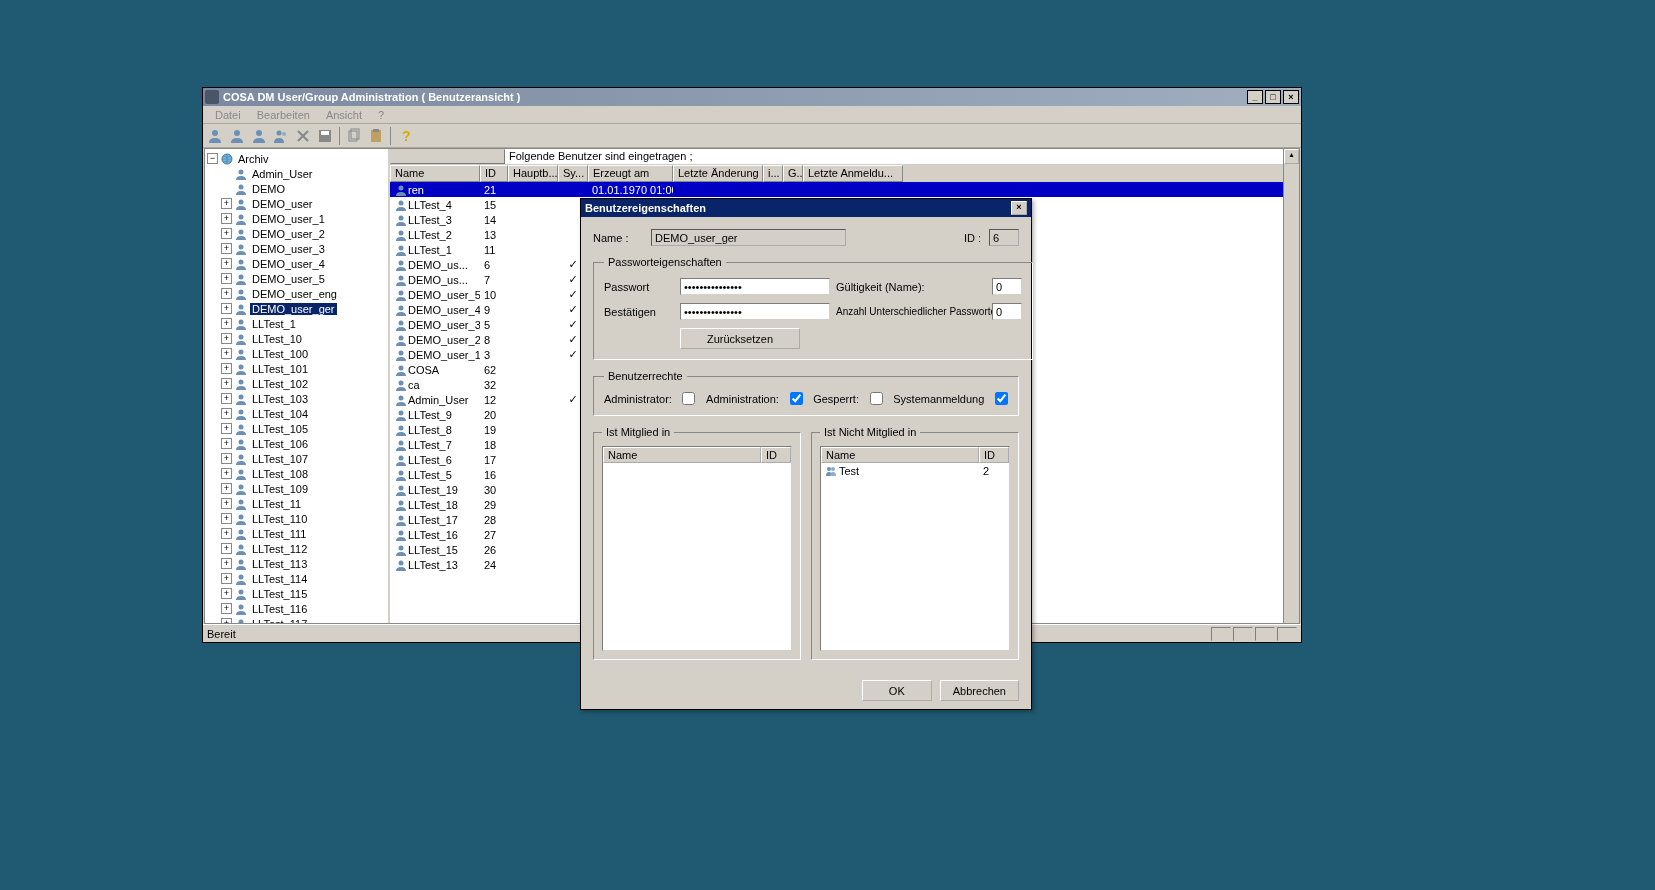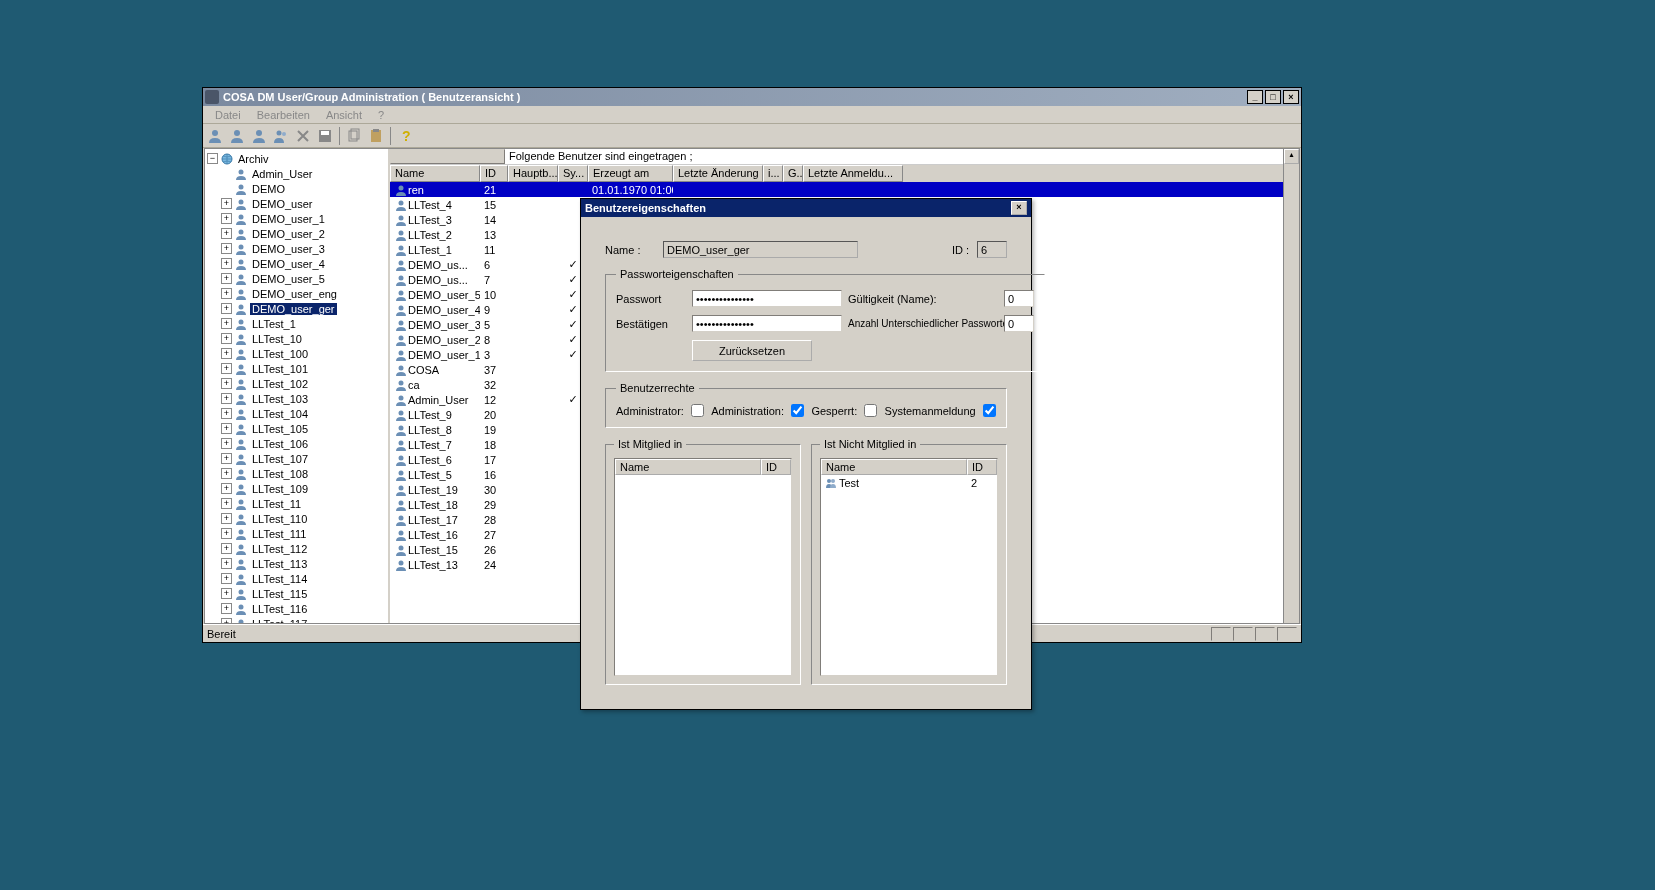--- a/index.html
+++ b/index.html
@@ -254,21 +254,21 @@
   width: 16px; height: 14px;
   background: #d4d0c8;
   border: 1px outset #fff;
   color: #000;
   font-size: 9px;
   text-align: center;
   cursor: pointer;
 }
 .dlg-body {
   flex: 1;
-  padding: 24px;
+  padding: 12px;
   display: flex;
   flex-direction: column;
   gap: 10px;
 }
 .row { display: flex; align-items: center; gap: 8px; }
 .lbl { font-size: 11px; }
 .inp {
   border: 1px inset #d4d0c8;
   background: #fff;
   height: 17px;
@@ -893,21 +893,21 @@
             <div class="td" style="width:90px"></div>
             <div class="td" style="width:20px"></div>
             <div class="td" style="width:20px"></div>
             <div class="td" style="width:100px"></div>
           </div>
           <div class="trow">
             <div class="td" style="width:90px"><span class="uicon"><svg class="user-icon-svg" viewBox="0 0 14 12" width="14" height="12">
                   <circle cx="7" cy="4" r="2.5" fill="#6b8fb5"></circle>
                   <path d="M2 12 Q2 8 7 8 Q12 8 12 12" fill="#6b8fb5"></path>
                 </svg></span>COSA</div>
-            <div class="td" style="width:28px">37</div>
+            <div class="td" style="width:28px">62</div>
             <div class="td" style="width:50px"></div>
             <div class="td" style="width:30px">
               <span class="check"></span>
             </div>
             <div class="td" style="width:85px"></div>
             <div class="td" style="width:90px"></div>
             <div class="td" style="width:20px"></div>
             <div class="td" style="width:20px"></div>
             <div class="td" style="width:100px"></div>
           </div>
@@ -1206,13 +1206,17 @@
                     <circle cx="8" cy="4" r="2" fill="#8faccb"></circle>
                     <path d="M1 11 Q1 7 4 7 Q7 7 7 11" fill="#6b8fb5"></path>
                     <path d="M5 11 Q5 7 8 7 Q11 7 11 11" fill="#8faccb"></path>
                   </svg></span>Test</div>
               <div class="mc" style="width:30px">2</div>
             </div>
           </div>
       </fieldset>
     </div>
   </div>
+  <div class="dlg-buttons">
+    <button class="btn">OK</button>
+    <button class="btn">Abbrechen</button>
+  </div>
 </div>
 
 </body></html>

